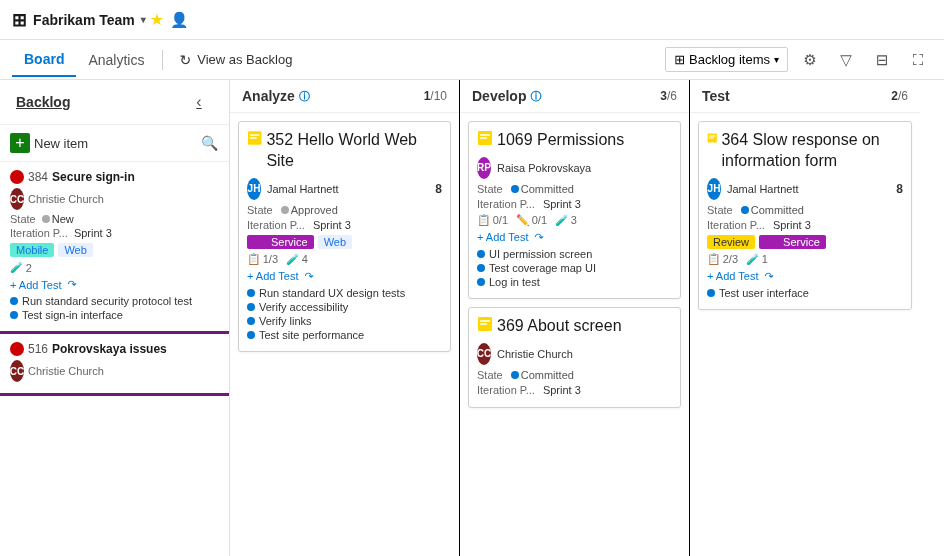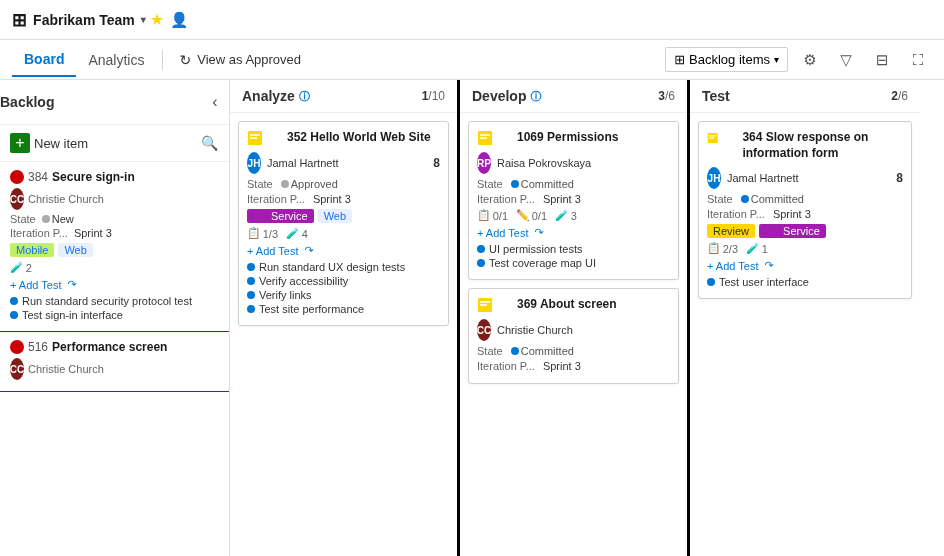--- a/index.html
+++ b/index.html
@@ -19,70 +19,70 @@
     .view-backlog-btn { display: flex; align-items: center; gap: 6px; padding: 4px 10px; border: none; background: none; cursor: pointer; font-size: 13px; color: #333; }
     .nav-right { margin-left: auto; display: flex; align-items: center; gap: 8px; }
     .backlog-items-btn { display: flex; align-items: center; gap: 4px; border: 1px solid #d0d0d0; border-radius: 2px; padding: 4px 8px; cursor: pointer; font-size: 13px; background: #fff; }
     .icon-btn { width: 28px; height: 28px; display: flex; align-items: center; justify-content: center; cursor: pointer; color: #555; font-size: 15px; border: none; background: none; }
 
     
     .board-container { display: flex; height: calc(556px - 80px); overflow: hidden; }
 
     
     .backlog-col { width: 230px; min-width: 230px; border-right: 1px solid #e0e0e0; display: flex; flex-direction: column; }
-    .col-header { display: flex; align-items: center; justify-content: space-between; padding: 8px 0; font-weight: 600; font-size: 14px; border-bottom: 1px solid #eee; }
+    .col-header { display: flex; align-items: center; justify-content: space-between; padding: 8px 16px; font-weight: 600; font-size: 14px; border-bottom: 1px solid #eee; text-decoration: underline; }
     .backlog-toolbar { display: flex; align-items: center; gap: 6px; padding: 8px 10px; border-bottom: 1px solid #eee; }
     .new-item-btn { display: flex; align-items: center; gap: 4px; background: none; border: none; cursor: pointer; font-size: 13px; color: #333; font-weight: 500; }
     .new-item-icon { width: 20px; height: 20px; background: #107c10; color: #fff; display: flex; align-items: center; justify-content: center; font-size: 16px; border-radius: 2px; }
     .search-icon-btn { margin-left: auto; cursor: pointer; color: #555; font-size: 14px; border: none; background: none; }
     .backlog-items { overflow-y: auto; flex: 1; }
 
     
-    .backlog-card { padding: 8px 10px; border-bottom: 1px solid #701a75; cursor: pointer; }
+    .backlog-card { padding: 8px 10px; border-bottom: 3px solid #701a75; cursor: pointer; }
     .wi-header { display: flex; align-items: center; gap: 4px; margin-bottom: 4px; }
     .wi-icon { width: 14px; height: 14px; border-radius: 50%; flex-shrink: 0; }
     .wi-icon.bug { background: #cc0000; }
     .wi-id { color: #555; font-size: 12px; }
     .wi-title { font-size: 12px; font-weight: 600; color: #1a1a1a; }
     .avatar { width: 14px; height: 22px; border-radius: 50%; display: flex; align-items: center; justify-content: center; font-size: 10px; font-weight: 600; color: #fff; flex-shrink: 0; }
     .avatar.blue { background: #0078d4; }
     .avatar.orange { background: #7f1d1d; }
     .avatar.purple { background: #a21caf; }
     .wi-meta { display: flex; align-items: center; gap: 4px; margin: 3px 0; font-size: 11px; color: #666; }
     .wi-meta-row { display: flex; flex-wrap: wrap; gap: 6px; margin: 2px 0; font-size: 11px; }
     .wi-meta-item { display: flex; align-items: center; gap: 2px; }
     .state-dot { width: 8px; height: 8px; border-radius: 50%; flex-shrink: 0; }
     .state-dot.new { background: #aaa; }
     .state-dot.committed { background: #0078d4; }
     .state-dot.approved { background: #aaa; }
     .tag { padding: 1px 6px; border-radius: 2px; font-size: 11px; font-weight: 500; }
-    .tag.mobile { background: #bef264; color: #1a73e8; }
+    .tag.mobile { background: #5eead4; color: #1a73e8; }
     .tag.web { background: #e8f0fe; color: #1a73e8; }
     .tag.service { background: #a21caf; color: #fff; padding-left: 24px; }
     .tag.review { background: #ffd700; color: #333; }
     .tags-row { display: flex; gap: 4px; margin: 4px 0; }
     .wi-stats { display: flex; align-items: center; gap: 8px; margin: 4px 0; font-size: 11px; }
     .stat-item { display: flex; align-items: center; gap: 2px; color: #666; }
     .test-list { margin-top: 4px; }
     .test-item { display: flex; align-items: center; gap: 4px; font-size: 11px; color: #333; margin: 2px 0; }
     .test-dot { width: 8px; height: 8px; border-radius: 50%; flex-shrink: 0; background: #0078d4; }
     .add-test-row { display: flex; align-items: center; gap: 6px; margin: 4px 0; font-size: 11px; color: #0078d4; cursor: pointer; }
 
     
     .board-cols { display: flex; flex: 1; overflow-x: auto; }
-    .board-col { min-width: 230px; width: 230px; border-right: 3px solid #000000; display: flex; flex-direction: column; }
+    .board-col { min-width: 230px; width: 230px; border-right: 1px solid #000000; display: flex; flex-direction: column; }
     .board-col-header { display: flex; align-items: center; justify-content: space-between; padding: 8px 12px; font-weight: 600; font-size: 14px; border-bottom: 1px solid #eee; }
     .col-count { font-size: 12px; color: #666; font-weight: 400; }
     .col-info-icon { color: #0078d4; font-size: 11px; cursor: pointer; }
     .col-items { padding: 8px; overflow-y: auto; flex: 1; display: flex; flex-direction: column; gap: 8px; }
 
     
     .k-card { background: #fff; border: 1px solid #d0d0d0; border-radius: 3px; padding: 8px; box-shadow: 0 1px 3px rgba(0,0,0,0.05); }
     .k-card-header { display: flex; align-items: flex-start; gap: 4px; margin-bottom: 6px; }
-    .k-card-title { font-size: 12px; font-weight: 700; color: #1a1a1a; line-height: 1.3; margin-left: 20px; }
+    .k-card-title { font-size: 16px; font-weight: 400; color: #1a1a1a; line-height: 1.3; }
     .k-person-row { display: flex; align-items: center; gap: 6px; margin-bottom: 4px; }
     .k-person-name { font-size: 11px; color: #333; }
     .k-person-count { margin-left: auto; font-size: 12px; font-weight: 600; }
     .k-meta { display: flex; gap: 8px; margin: 3px 0; font-size: 11px; color: #555; }
     .k-meta-item { display: flex; align-items: center; gap: 2px; }
 
     
     .sprint-text { color: #333; font-size: 11px; }
 
     
@@ -103,21 +103,21 @@
     <span style="font-size:15px;color:#555;cursor:pointer;">👤</span>
   </div>
 </div>
 
 <div class="nav-bar">
   <a class="nav-item active">Board</a>
   <a class="nav-item">Analytics</a>
   <div class="nav-separator"></div>
   <button class="view-backlog-btn">
     <span style="font-size:14px;">↻</span>
-    <span>View as Approved</span>
+    <span>View as Backlog</span>
   </button>
   <div class="nav-right">
     <button class="backlog-items-btn">
       <span style="font-size:13px;">⊞</span>
       <span>Backlog items</span>
       <span style="font-size:10px;">▾</span>
     </button>
     <button class="icon-btn" title="Settings">⚙</button>
     <button class="icon-btn" title="Filter">▽</button>
     <button class="icon-btn" title="Layout">⊟</button>
@@ -191,21 +191,21 @@
             <div class="test-dot"></div>
             <span>Test sign-in interface</span>
           </div>
         </div>
       </div>
 
       <div class="backlog-card">
         <div class="wi-header">
           <div class="wi-icon bug"></div>
           <span class="wi-id">516</span>
-          <span class="wi-title">Performance screen</span>
+          <span class="wi-title">Pokrovskaya issues</span>
         </div>
         <div class="wi-meta">
           <div class="avatar orange">CC</div>
           <span>Christie Church</span>
         </div>
       </div>
 
     </div>
   </div>
 
@@ -338,25 +338,29 @@
               <span>3</span>
             </div>
           </div>
           <div class="add-test-row">
             <span>+ Add Test</span>
             <span>↷</span>
           </div>
           <div class="test-list">
             <div class="test-item">
               <div class="test-dot"></div>
-              <span>UI permission tests</span>
+              <span>UI permission screen</span>
             </div>
             <div class="test-item">
               <div class="test-dot"></div>
               <span>Test coverage map UI</span>
+            </div>
+            <div class="test-item">
+              <div class="test-dot"></div>
+              <span>Log in test</span>
             </div>
           </div>
         </div>
 
         <div class="k-card">
           <div class="k-card-header">
             <svg class="icon-svg" viewBox="0 0 16 16">
                 <rect x="1" y="1" width="14" height="14" rx="1" class="task-icon-rect"></rect>
                 <rect x="3" y="4" width="10" height="2" fill="#fff" opacity="0.8"></rect>
                 <rect x="3" y="7" width="7" height="2" fill="#fff" opacity="0.8"></rect>

